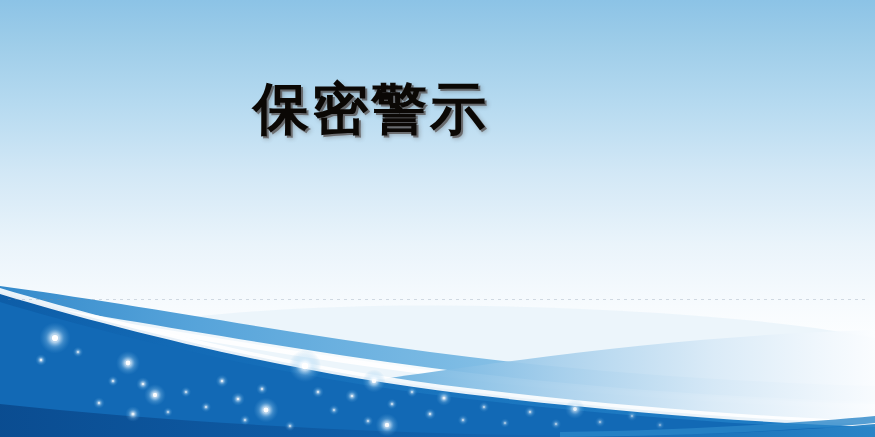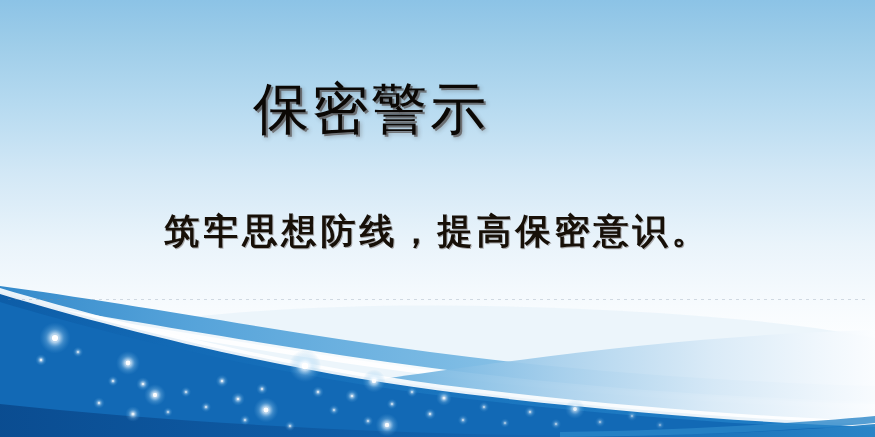--- a/index.html
+++ b/index.html
@@ -41,21 +41,21 @@
   }
 
   .poster-title {
     position: absolute;
     top: 78px;
     left: 0;
     width: 742px;
     text-align: center;
     font-size: 56px;
     line-height: 62px;
-    font-weight: normal;
+    font-weight: bold;
     color: #0b0805;
     letter-spacing: 3px;
     text-shadow: 2px 2px 0 rgba(60, 45, 40, 0.55),
                  3px 3px 4px rgba(60, 45, 40, 0.30);
     white-space: nowrap;
   }
 
   .poster-subtitle {
     position: absolute;
     top: 208px;
@@ -247,16 +247,15 @@
           <circle cx="660" cy="425" r="4.680000000000001" fill="url(#gSpark)" opacity="0.272"></circle>
           <circle cx="660" cy="425" r="0.936" fill="#ffffff" opacity="0.37"></circle>
         </g>
     </g>
   </svg>
 
   <div class="hairline"></div>
 
   <div class="text-layer">
     <div class="poster-title">保密警示</div>
-    <div class="poster-subtitle">筑牢思想防线，提高保密意识。</div>
   </div>
 
 </div>
 
 </body></html>

